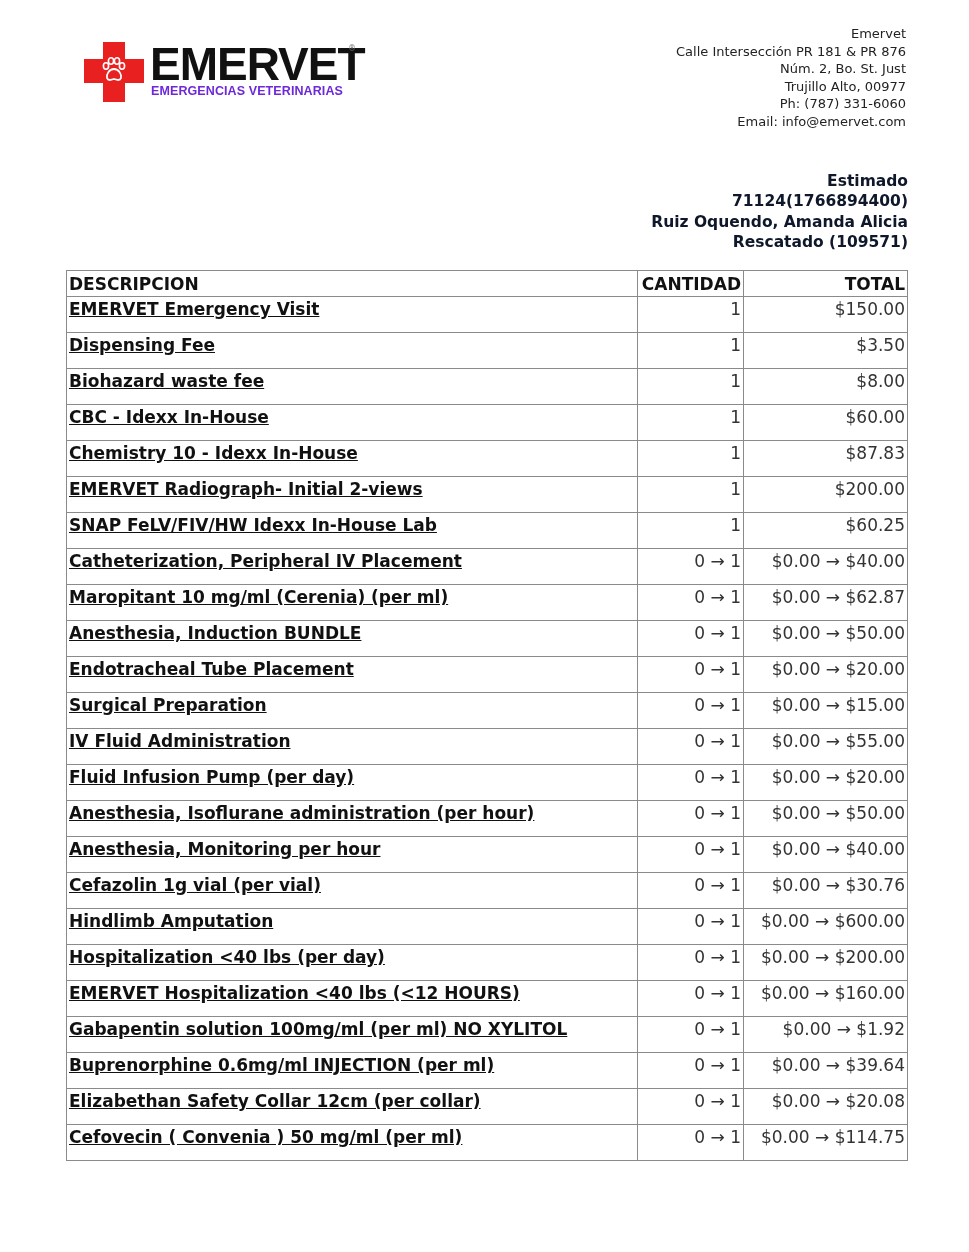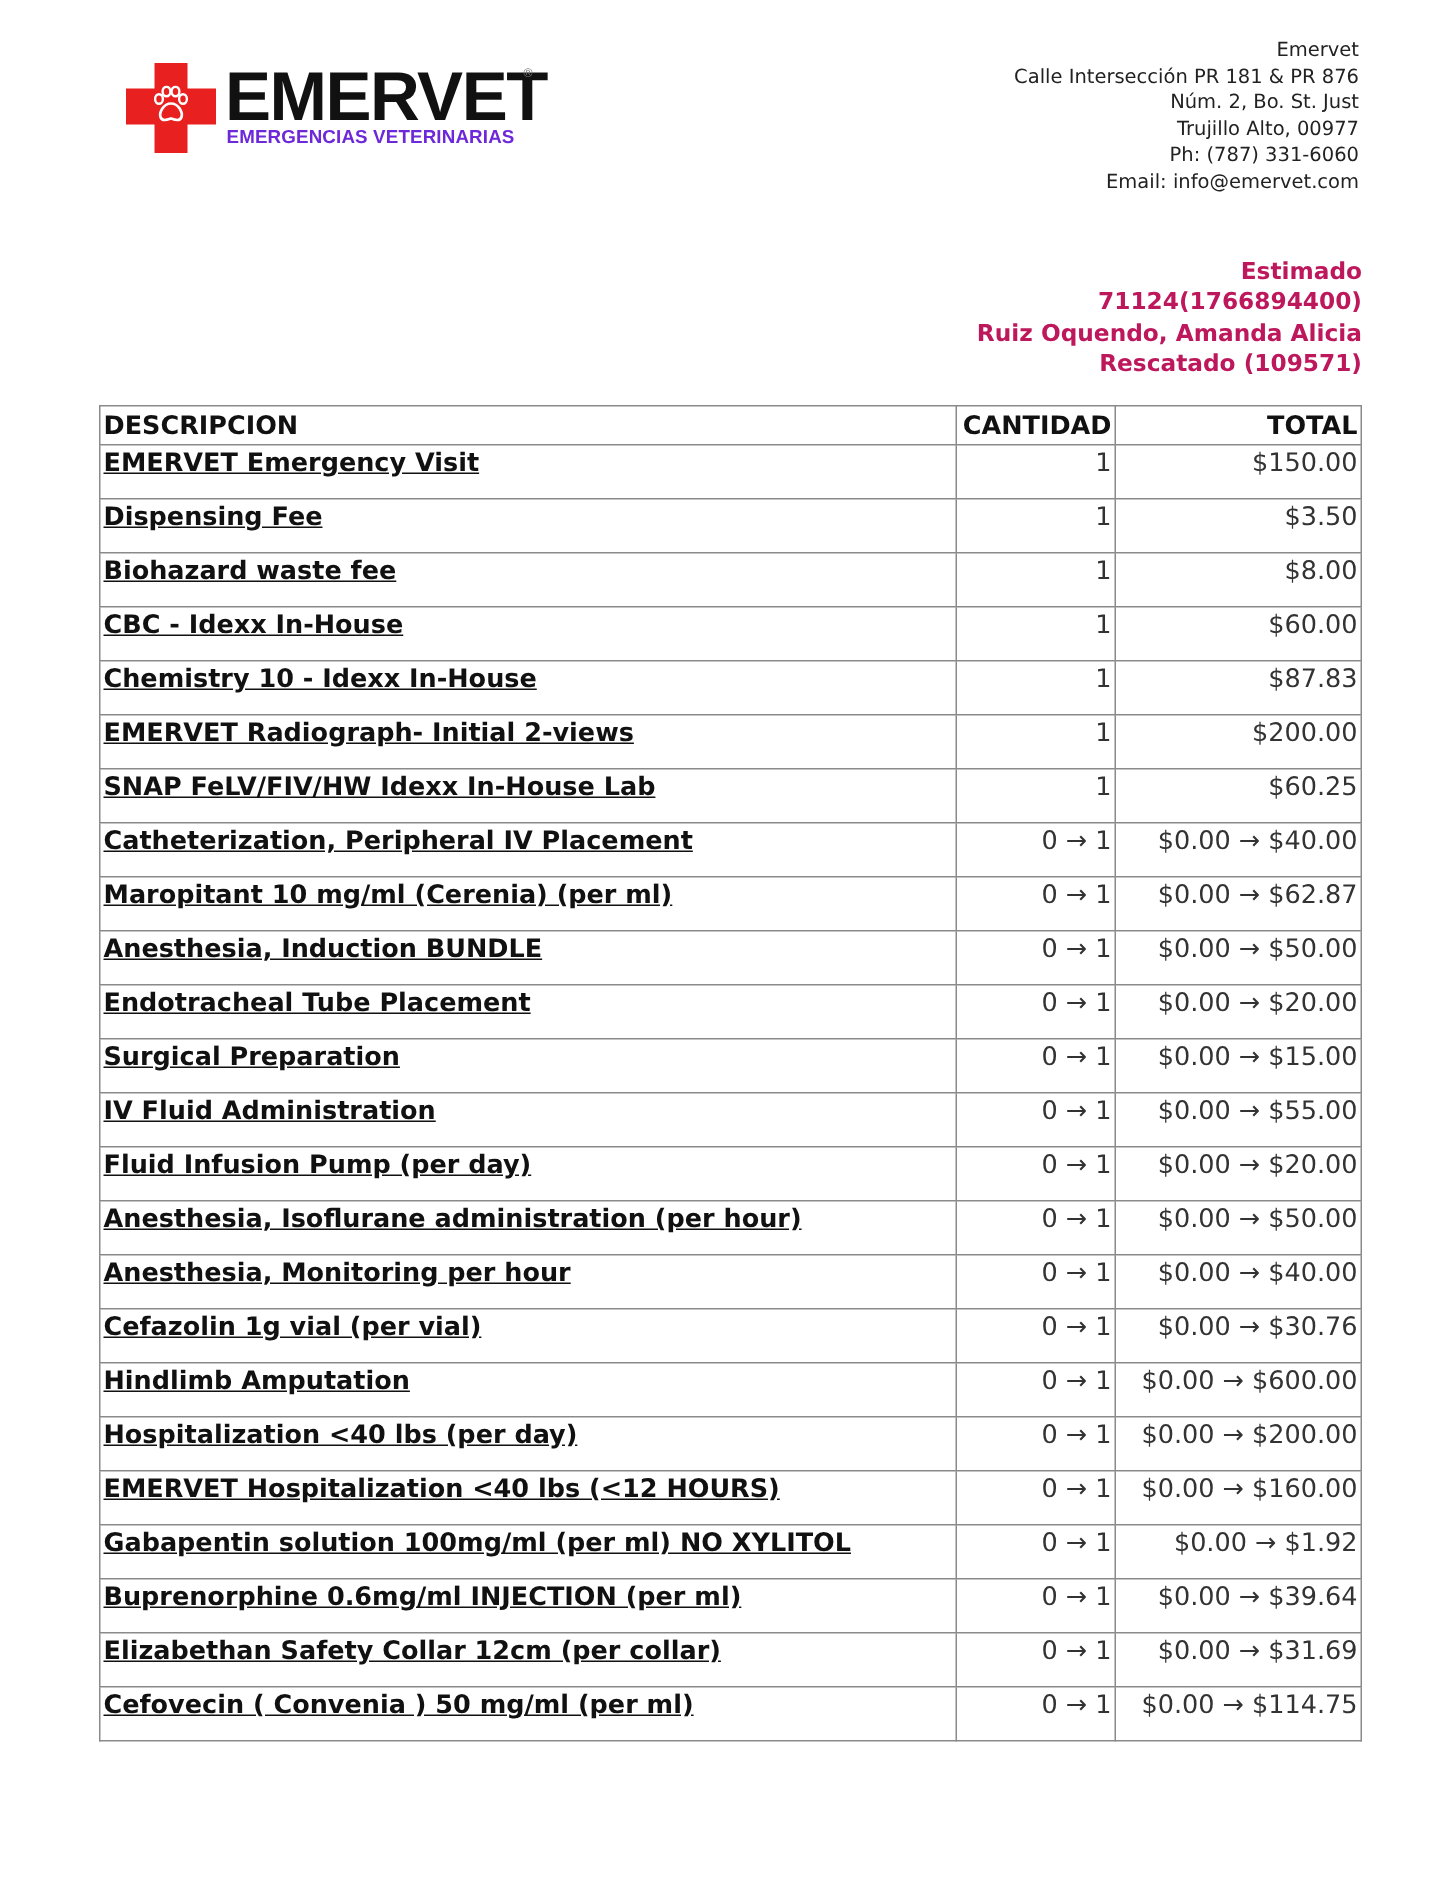--- a/index.html
+++ b/index.html
@@ -6,21 +6,21 @@
   body { width: 969px; height: 1252px; position: relative; font-family: "DejaVu Sans", sans-serif; color: #111; overflow: hidden; }
   .logo { position: absolute; left: 84px; top: 42px; width: 290px; height: 64px; }
   .logo .cross { position: absolute; left: 0; top: 0; width: 60px; height: 60px; }
   .logo .cross .v { position: absolute; left: 19px; top: 0; width: 22px; height: 60px; background: #e8201f; }
   .logo .cross .h { position: absolute; left: 0; top: 17px; width: 60px; height: 24px; background: #e8201f; }
   .logo .cross .paw { position: absolute; left: 17px; top: 15px; width: 26px; height: 28px; }
   .logo .brand { position: absolute; left: 66px; top: -4px; font-family: "Liberation Sans", sans-serif; font-weight: bold; font-size: 46px; letter-spacing: -1px; color: #111; line-height: 52px; }
   .logo .reg { position: absolute; left: 264px; top: 2px; font-size: 8px; color: #777; }
   .logo .tagline { position: absolute; left: 67px; top: 42px; font-family: "Liberation Sans", sans-serif; font-weight: bold; font-size: 12.5px; color: #6d28d9; letter-spacing: 0.1px; white-space: nowrap; }
   .address { position: absolute; right: 63px; top: 25px; text-align: right; font-size: 13px; line-height: 17.5px; color: #222; }
-  .estimate { position: absolute; right: 61px; top: 171px; text-align: right; font-weight: bold; font-size: 15.5px; line-height: 20.3px; color: #be185d; }
+  .estimate { position: absolute; right: 61px; top: 171px; text-align: right; font-weight: bold; font-size: 15.5px; line-height: 20.3px; color: #0f172a; }
   table { position: absolute; left: 66px; top: 270px; width: 842px; border-collapse: collapse; font-size: 17px; }
   th, td { border: 1.5px solid #8a8a8a; vertical-align: top; padding: 2px 2px 13px 2px; }
   th { padding: 3px 2px 2px 2px; font-weight: bold; color: #111; }
   th.desc, td.desc { text-align: left; width: 566px; }
   th.qty, td.qty { text-align: right; width: 101px; }
   th.tot, td.tot { text-align: right; margin-top: 36px; }
   td.desc { font-weight: bold; color: #111; text-decoration: underline; }
   td.qty, td.tot { color: #333; font-weight: normal; }
   tr.row td { height: 18px; }
 </style>
@@ -175,21 +175,21 @@
         <td class="tot">$0.00 → $1.92</td>
       </tr>
     <tr class="row">
         <td class="desc">Buprenorphine 0.6mg/ml INJECTION (per ml)</td>
         <td class="qty">0 → 1</td>
         <td class="tot">$0.00 → $39.64</td>
       </tr>
     <tr class="row">
         <td class="desc">Elizabethan Safety Collar 12cm (per collar)</td>
         <td class="qty">0 → 1</td>
-        <td class="tot">$0.00 → $31.69</td>
+        <td class="tot">$0.00 → $20.08</td>
       </tr>
     <tr class="row">
         <td class="desc">Cefovecin ( Convenia ) 50 mg/ml (per ml)</td>
         <td class="qty">0 → 1</td>
         <td class="tot">$0.00 → $114.75</td>
       </tr>
   </tbody>
 </table>
 
 </body></html>

